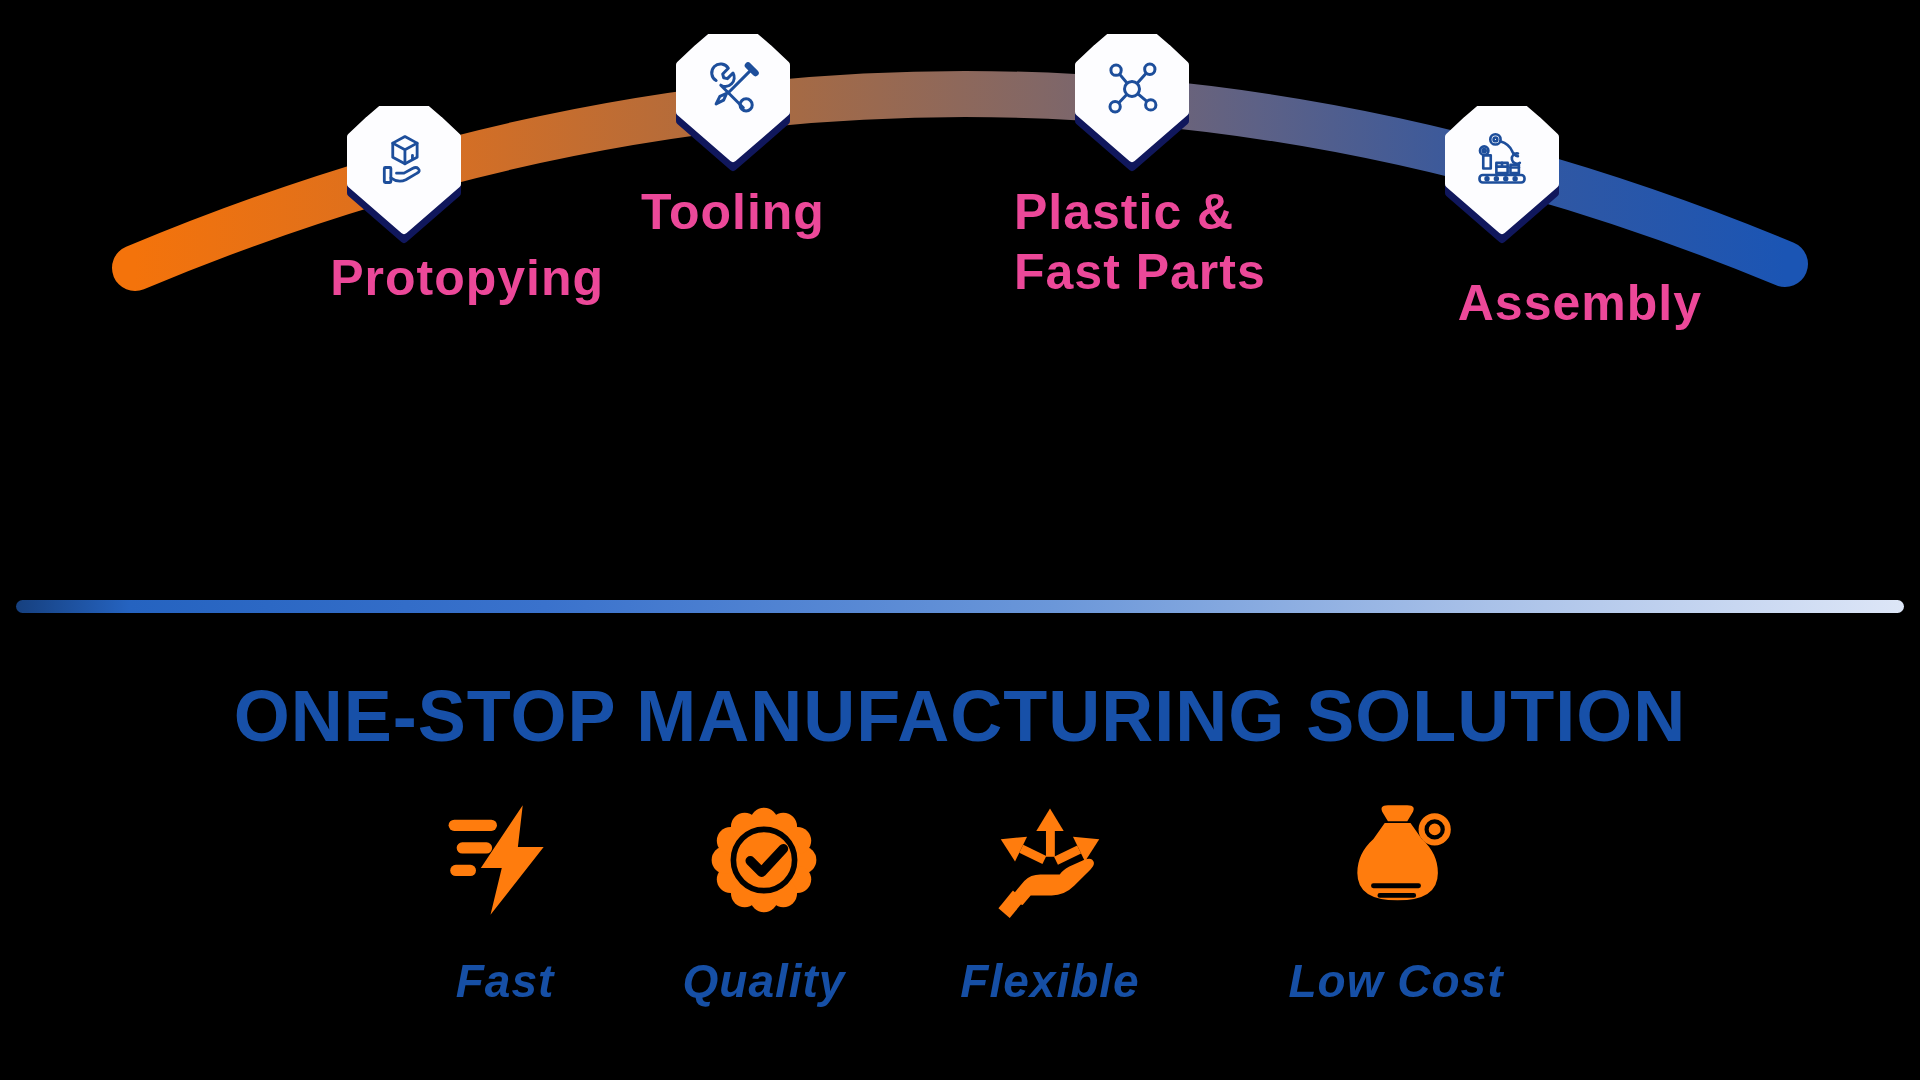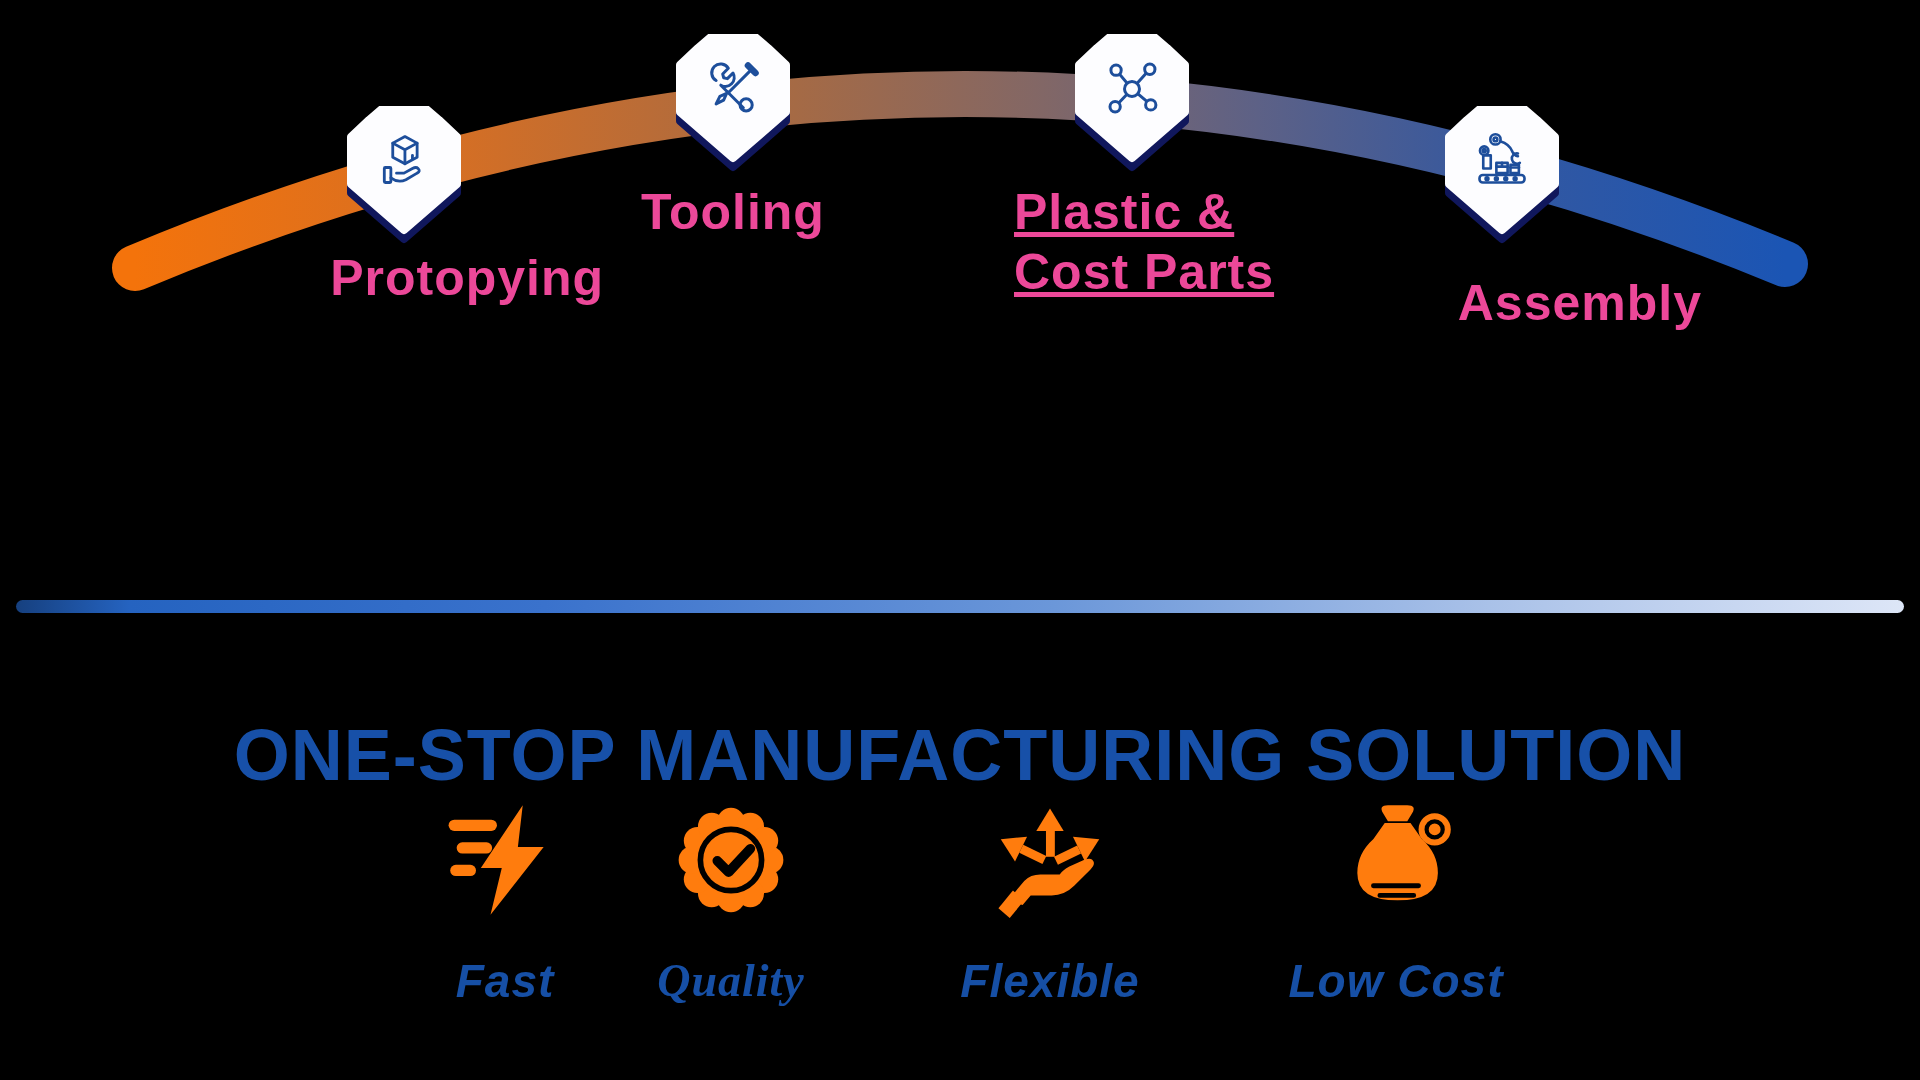--- a/index.html
+++ b/index.html
@@ -15,37 +15,37 @@
 
   .b1{left:346px;top:106px;}
   .b2{left:675px;top:34px;}
   .b3{left:1074px;top:34px;}
   .b4{left:1444px;top:106px;}
 
   .step-label{position:absolute;color:#ec4899;font-weight:bold;
               font-size:50px;line-height:60px;letter-spacing:1px;}
   .sl1{left:204px;top:248px;width:400px;text-align:right;}
   .sl2{left:533px;top:182px;width:400px;text-align:center;}
-  .sl3{left:1014px;top:182px;text-align:left;text-decoration:underline;}
+  .sl3{left:1014px;top:182px;text-align:left;}
   .sl4{left:1302px;top:273px;width:400px;text-align:right;}
 
   
   .divider{position:absolute;left:16px;top:600px;width:1888px;height:13px;
            border-radius:7px;
            background:linear-gradient(90deg,#16407f 0%,#2563c0 6%,#3a72cc 28%,
                       #6b97d9 55%,#a9c1e8 78%,#dde6f7 100%);}
 
   
-  .heading{position:absolute;left:0;top:719px;width:1920px;text-align:center;
+  .heading{position:absolute;left:0;top:680px;width:1920px;text-align:center;
            font-size:72px;line-height:72px;font-weight:bold;color:#1750a8;
            letter-spacing:1px;}
 
   
   .feature{position:absolute;top:802px;width:240px;text-align:center;}
-  .f1{left:385px;} .f2{left:611px;font-family:Liberation Serif, serif;} .f3{left:930px;} .f4{left:1276px;}
+  .f1{left:385px;} .f2{left:644px;} .f3{left:930px;} .f4{left:1276px;}
   .feature .ficon{width:116px;height:116px;margin:0 auto;}
   .feature .flabel{margin-top:32px;font-size:46px;font-weight:bold;
                    font-style:italic;color:#164fa5;letter-spacing:1px;}
 </style>
 </head>
 <body>
 
 <svg class="arc-svg" width="1920" height="400" viewBox="0 0 1920 400">
   <defs>
     <linearGradient id="arcGrad" x1="0" y1="0" x2="1" y2="0">
@@ -141,21 +141,21 @@
 </div>
 
 <div class="step-label sl1">
   <span>Protopying</span>
 </div>
 <div class="step-label sl2">
   <span>Tooling</span>
 </div>
 <div class="step-label sl3">
   <div>Plastic &amp;</div>
-  <div>Cost Parts</div>
+  <div>Fast Parts</div>
 </div>
 <div class="step-label sl4">
   <span>Assembly</span>
 </div>
 
 <div class="divider"></div>
 
 <div class="heading">ONE-STOP MANUFACTURING SOLUTION</div>
 
 <div class="feature f1">

